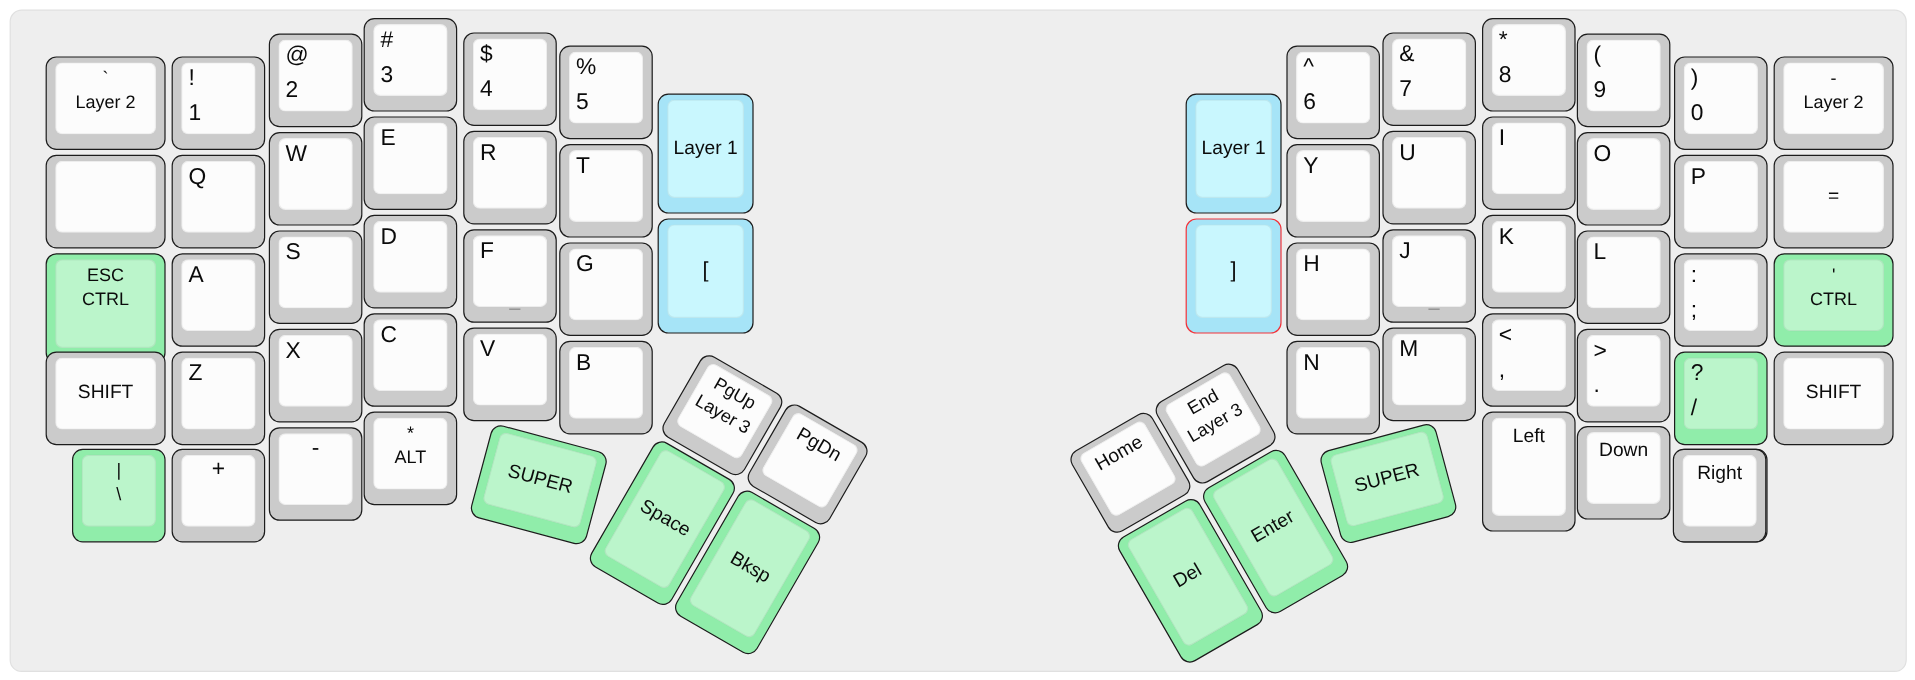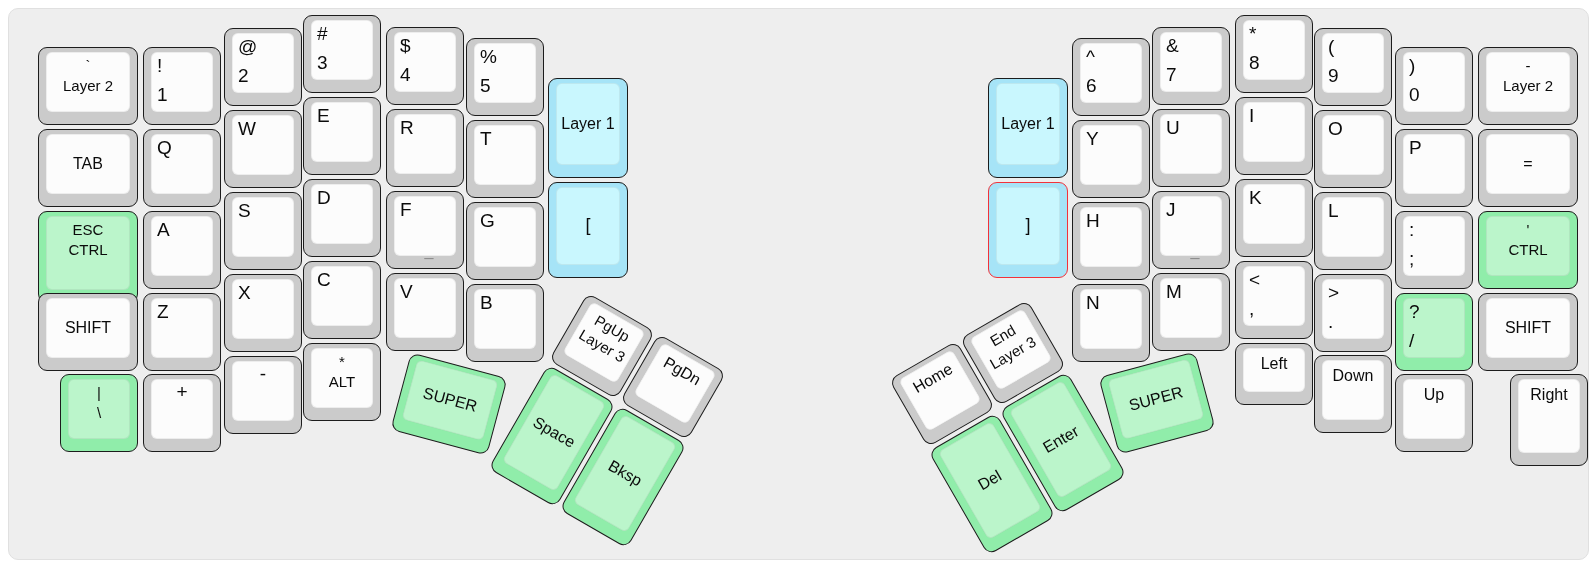--- a/index.html
+++ b/index.html
@@ -35,21 +35,20 @@
 <div id="stage">
   <div class="panel"></div>
   <div id="keys-layer">
       <div class="key white" style="left: 38px; top: 47px; width: 100px; height: 78px;">
         <div class="keytop"></div>
         <div class="legend lg-c2">`
 Layer 2</div>
       </div>
       <div class="key white" style="left: 38px; top: 129px; width: 100px; height: 78px;">
         <div class="keytop"></div>
-        <div class="legend lg-c">TAB</div>
       </div>
       <div class="key green" style="left: 38px; top: 211px; width: 100px; height: 92px;">
         <div class="keytop"></div>
         <div class="legend lg-c2">ESC
 CTRL</div>
       </div>
       <div class="key white" style="left: 38px; top: 293px; width: 100px; height: 78px;">
         <div class="keytop"></div>
         <div class="legend lg-c">SHIFT</div>
       </div>
@@ -261,21 +260,21 @@
       </div>
       <div class="key white" style="left: 1235px; top: 179px; width: 78px; height: 78px;">
         <div class="keytop"></div>
         <div class="legend lg-tl">K</div>
       </div>
       <div class="key white" style="left: 1235px; top: 261px; width: 78px; height: 78px;">
         <div class="keytop"></div>
         <div class="legend lg-tl">&lt;</div>
         <div class="legend lg-bl">,</div>
       </div>
-      <div class="key white" style="left: 1235px; top: 343px; width: 78px; height: 62px;">
+      <div class="key white" style="left: 1235px; top: 343px; width: 78px; height: 100px;">
         <div class="keytop"></div>
         <div class="legend lg-ct">Left</div>
       </div>
       <div class="key white" style="left: 1314px; top: 28px; width: 78px; height: 78px;">
         <div class="keytop"></div>
         <div class="legend lg-tl">(</div>
         <div class="legend lg-bl">9</div>
       </div>
       <div class="key white" style="left: 1314px; top: 110px; width: 78px; height: 78px;">
         <div class="keytop"></div>
@@ -328,18 +327,18 @@
       </div>
       <div class="key green" style="left: 1478px; top: 211px; width: 100px; height: 78px;">
         <div class="keytop"></div>
         <div class="legend lg-c2">'
 CTRL</div>
       </div>
       <div class="key white" style="left: 1478px; top: 293px; width: 100px; height: 78px;">
         <div class="keytop"></div>
         <div class="legend lg-c">SHIFT</div>
       </div>
-      <div class="key white" style="left: 1510px; top: 374px; width: 78px; height: 92px;">
+      <div class="key white" style="left: 1394px; top: 374px; width: 78px; height: 78px;">
         <div class="keytop"></div>
         <div class="legend lg-ct">Right</div>
       </div>
     </div>
 </div>
 
 </body></html>

